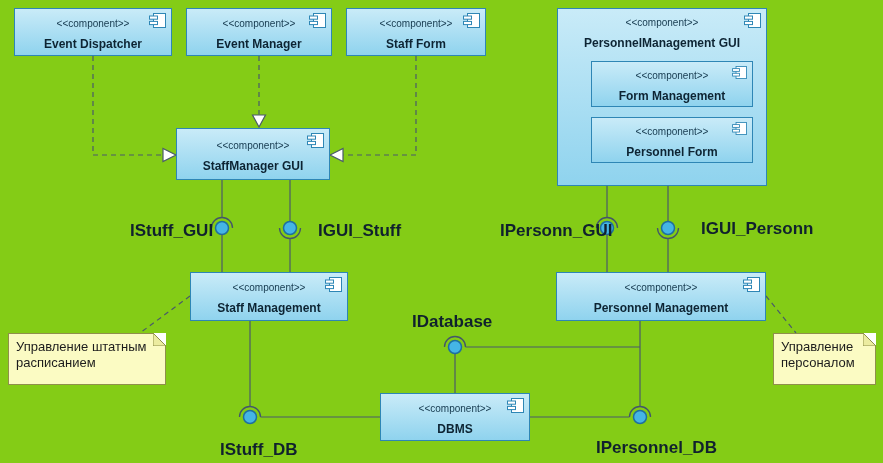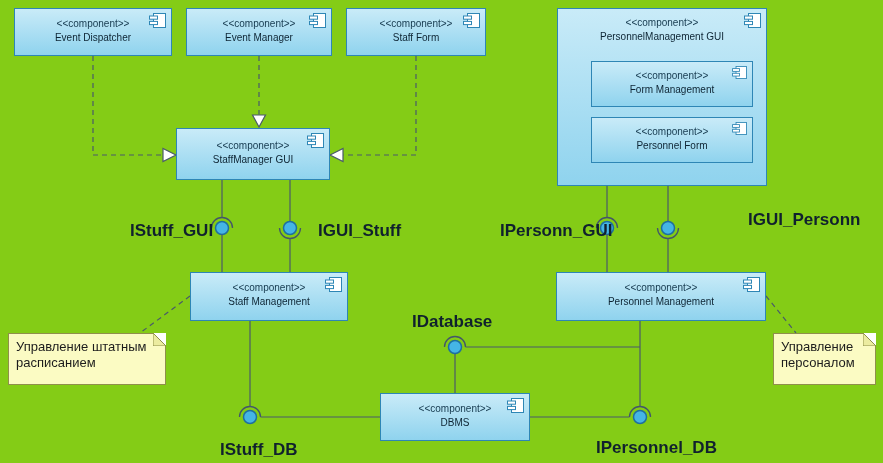--- a/index.html
+++ b/index.html
@@ -13,21 +13,21 @@
   .ball  { fill:#45b5e5; stroke:#1e6f9f; stroke-width:1.5; }
   .arc   { fill:none; stroke:#44566a; stroke-width:1.3; }
 
   .component {
     position:absolute; z-index:2;
     border:1px solid #2e86b5;
     background:linear-gradient(180deg,#c9ebf8 0%,#8fd3ee 100%);
   }
   .hdr { text-align:center; }
   .stereo { display:block; font-size:10px; color:#15394e; line-height:12px; }
-  .cname  { display:block; font-size:10px; font-weight:normal; color:#0d2433; line-height:14px; margin-top:1px; }
+  .cname  { display:block; font-size:12px; font-weight:bold; color:#0d2433; line-height:14px; margin-top:7px; }
   .cicon  { position:absolute; top:4px; right:5px; }
 
   .iface-label { position:absolute; z-index:3; font-size:17px; font-weight:bold; color:#10212e; white-space:nowrap; }
 
   .note {
     position:absolute; z-index:2;
     background:#fbfbc3; border:1px solid #8f8f4b;
     font-size:13px; color:#1c1c1c; line-height:16px;
     padding:5px 7px 3px 7px;
   }
@@ -226,21 +226,21 @@
     </svg>
     <div class="hdr" style="padding-top:9px;">
       <span class="stereo">&lt;&lt;component&gt;&gt;</span>
       <span class="cname">DBMS</span>
     </div>
   </div>
 
   <div class="iface-label" style="left:130px; top:221px; width:78px; text-align:right;">IStuff_GUI</div>
   <div class="iface-label" style="left:318px; top:221px;">IGUI_Stuff</div>
   <div class="iface-label" style="left:500px; top:221px; width:90px; text-align:right;">IPersonn_GUI</div>
-  <div class="iface-label" style="left:701px; top:210px;margin-left:47px;">IGUI_Personn</div>
+  <div class="iface-label" style="left:701px; top:219px;">IGUI_Personn</div>
   <div class="iface-label" style="left:412px; top:312px;">IDatabase</div>
   <div class="iface-label" style="left:220px; top:440px;">IStuff_DB</div>
   <div class="iface-label" style="left:596px; top:438px;">IPersonnel_DB</div>
 
   <div class="note" style="left:8px; top:333px; width:158px; height:52px;">
     <svg class="fold" width="13" height="13" viewBox="0 0 13 13">
       <path d="M0 0 L13 0 L13 13 Z" fill="#ffffff"></path>
       <path d="M0 0 L13 13 L0 13 Z" fill="#ececa0" stroke="#8f8f4b" stroke-width="1"></path>
     </svg>
     <span>Управление штатным расписанием</span>

